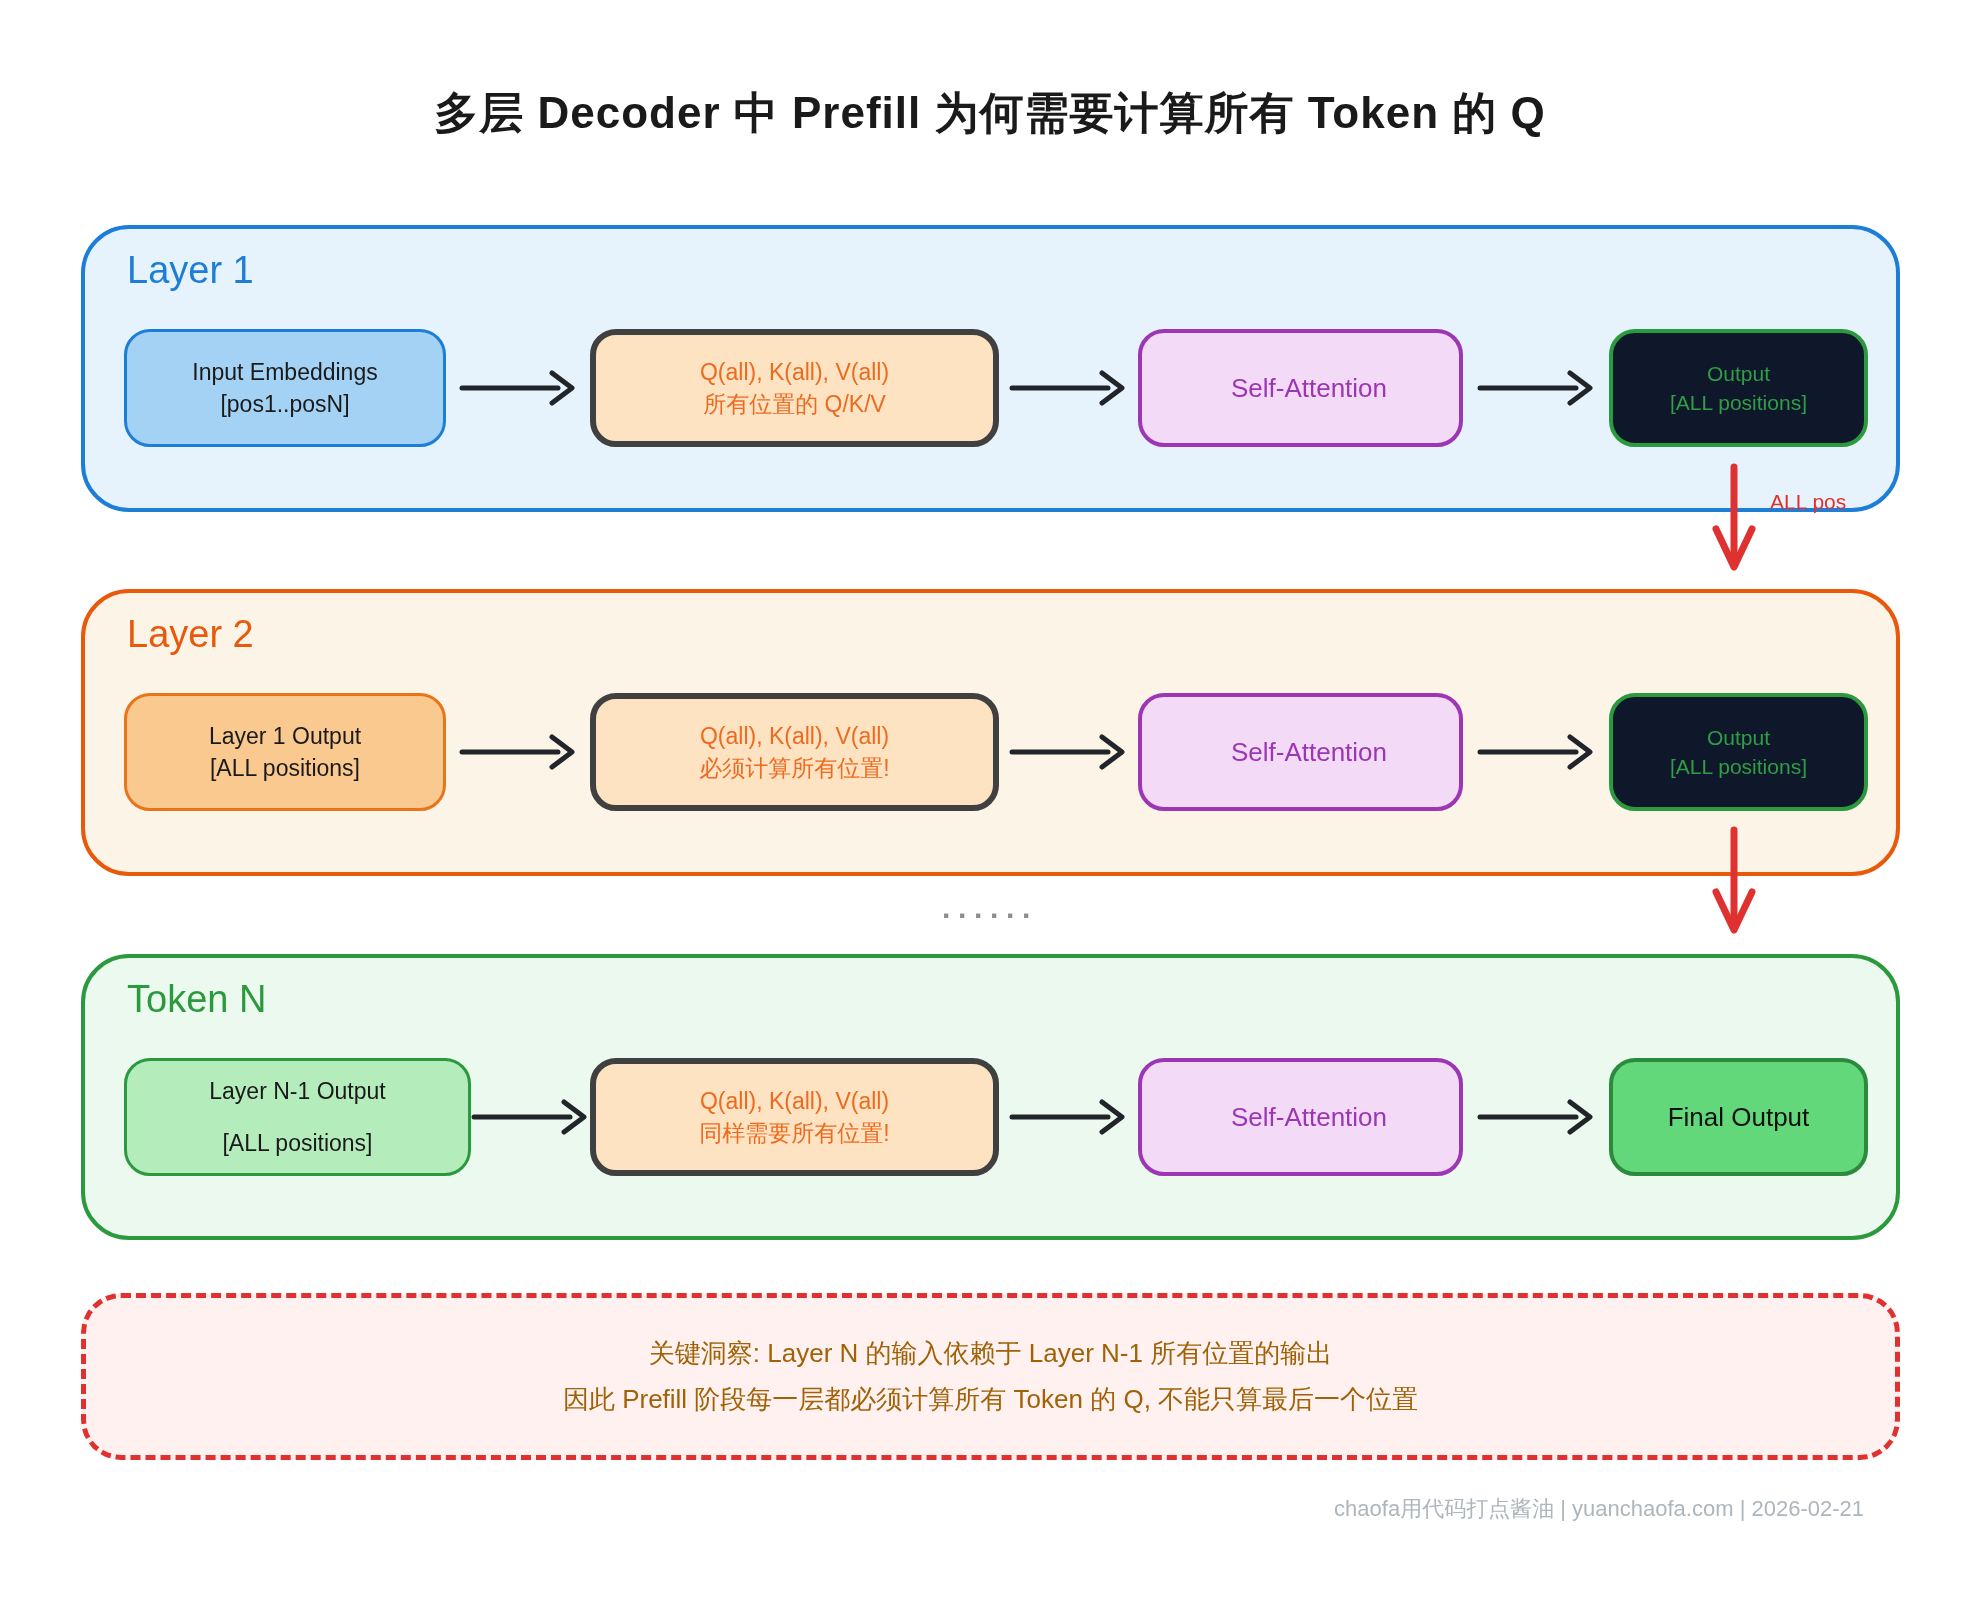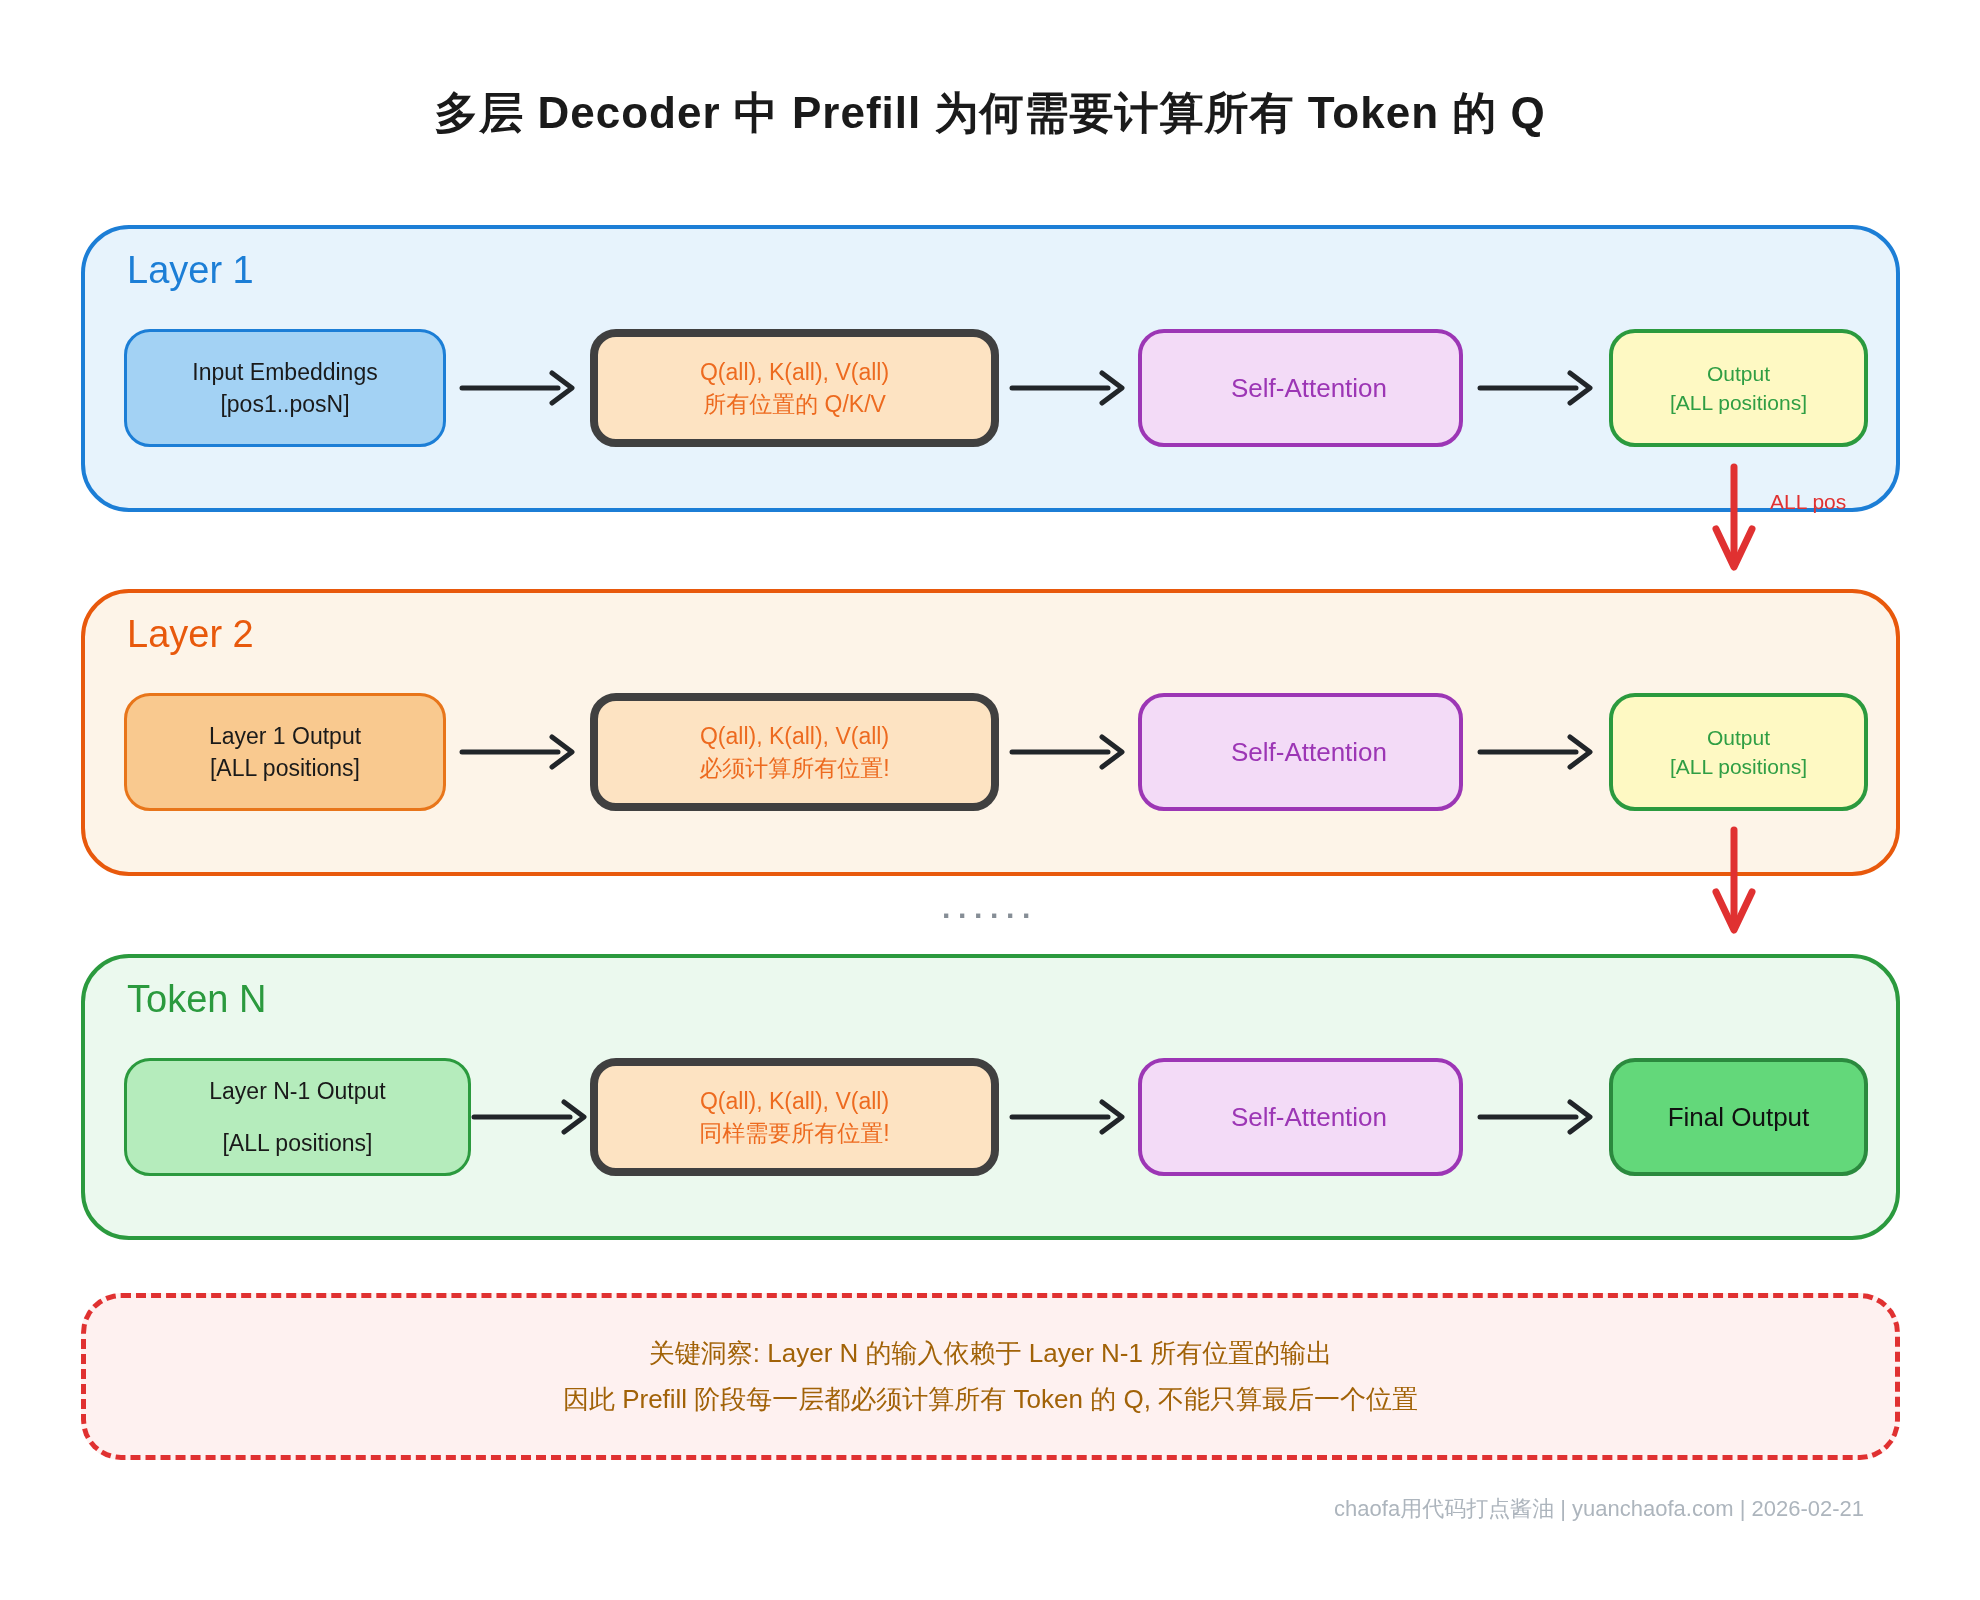--- a/index.html
+++ b/index.html
@@ -28,23 +28,23 @@
     position:absolute;top:100px;height:118px;border-radius:26px;box-sizing:border-box;
     display:flex;flex-direction:column;align-items:center;justify-content:center;
     text-align:center;line-height:1.4;
   }
   .slot1{left:39px;width:322px;}
   .slot1w{left:39px;width:347px;}
   .slot2{left:505px;width:409px;}
   .slot3{left:1053px;width:325px;padding-left:17px;}
   .slot4{left:1524px;width:259px;}
   .node-input{background:#A3D2F4;border:3px solid #1C7ED6;color:#1a1a1a;font-size:23px;}
-  .node-qkv{background:#FDE3C2;border:8px solid #404040;color:#ED6A1F;font-size:23px;}
+  .node-qkv{background:#FDE3C2;border:6px solid #404040;color:#ED6A1F;font-size:23px;}
   .node-attn{background:#F3DBF7;border:4px solid #9C36B5;color:#9C36B5;font-size:26px;}
-  .node-outlight{background:#fef9c3;border:4px solid #2B9A3E;color:#2F9E44;font-size:21px;}
+  .node-outlight{background:#0f172a;border:4px solid #2B9A3E;color:#2F9E44;font-size:21px;}
   .node-l1out{background:#F9C98F;border:3px solid #E8751A;color:#1a1a1a;font-size:23px;}
   .node-lnout{background:#B5ECBC;border:3px solid #2B9A3E;color:#1a1a1a;font-size:23px;gap:20px;}
   .node-final{background:#63D87A;border:4px solid #2B8A3E;color:#111111;font-size:26px;}
   
   .h-arrow{position:absolute;top:137px;width:120px;height:44px;}
   .arrowA{left:373px;}
   .arrowAw{left:385px;}
   .arrowB{left:923px;}
   .arrowC{left:1391px;}
   .v-arrow{position:absolute;width:60px;height:112px;}

